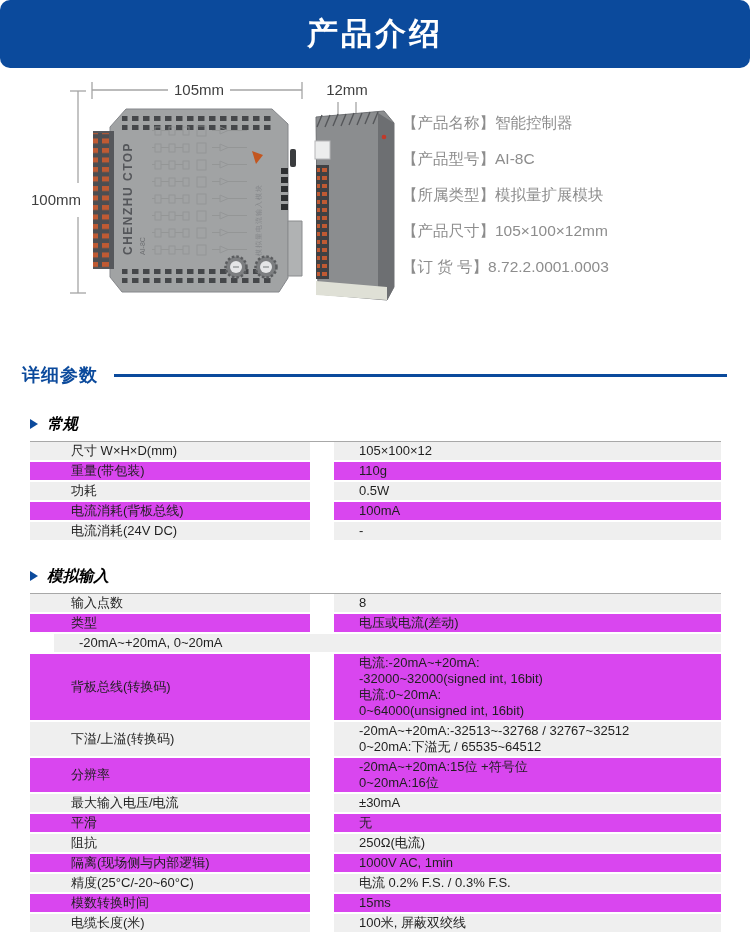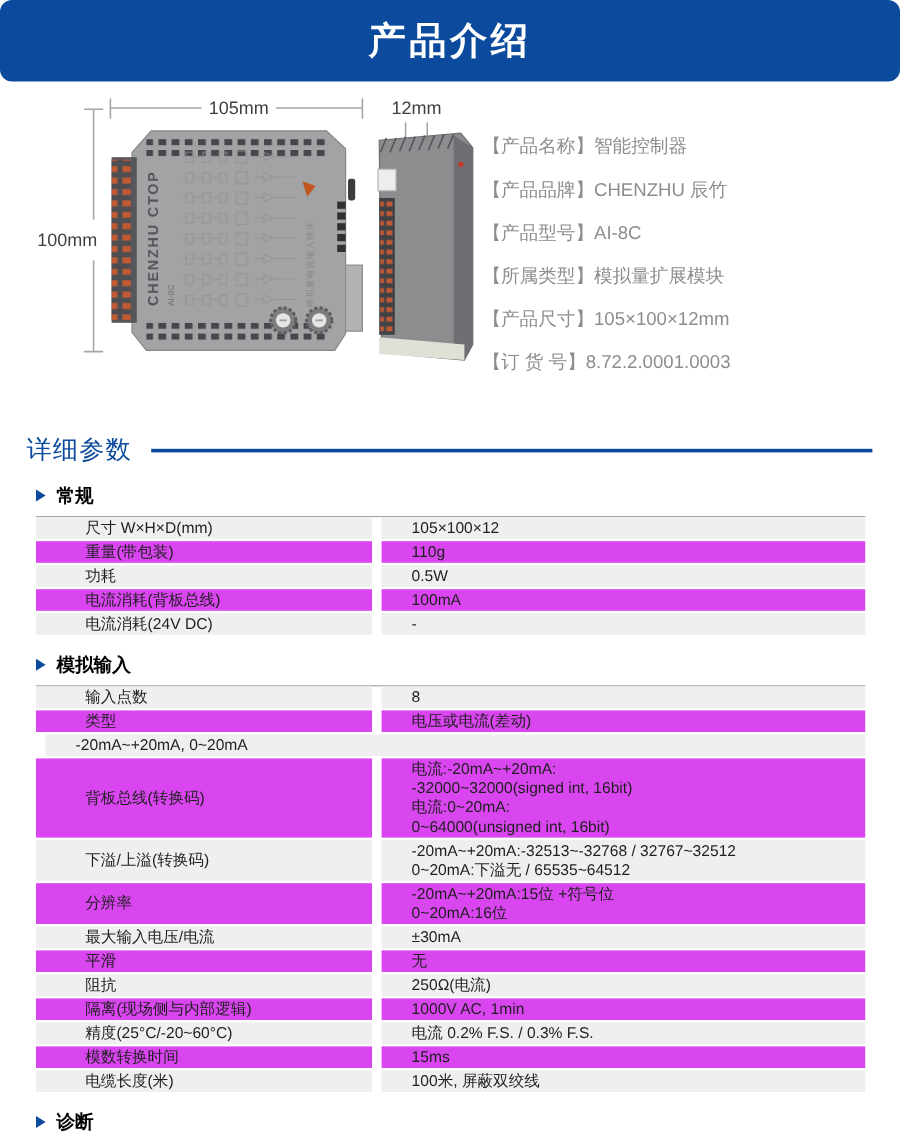--- a/index.html
+++ b/index.html
@@ -13,33 +13,33 @@
   .banner-title{color:#fff;font-size:31px;font-weight:bold;letter-spacing:3px;}
   
   .hero{position:relative;height:272px;}
   .hero-svg{position:absolute;left:22px;top:3px;}
   .product-info{position:absolute;left:402px;top:37px;}
   .product-info .info-item{
     line-height:36px;font-size:15.5px;color:#8d8d8d;white-space:nowrap;
   }
   
   .details-head{display:flex;align-items:center;margin:22px 23px 0 22px;height:26px;}
-  .details-title{font-size:21px;font-weight:normal;color:#0b4a9c;letter-spacing:1px;}
+  .details-title{font-size:18px;font-weight:bold;color:#0b4a9c;letter-spacing:1px;}
   .details-line{flex:1;height:3px;background:#0b4a9c;margin-left:16px;}
   
-  .section-header{display:flex;align-items:center;margin:15px 0 7px 30px;height:20px;}
+  .section-header{display:flex;align-items:center;margin:26px 0 7px 30px;height:20px;font-style:italic;}
   .section-tri{width:0;height:0;border-left:8px solid #0b4a9c;border-top:5px solid transparent;border-bottom:5px solid transparent;}
   .section-title{font-weight:bold;font-size:15.5px;color:#000;margin-left:9px;}
   .param-table{margin:0 29px 0 30px;border-top:1px solid #a8a8a8;}
   .param-row{display:flex;margin-bottom:2px;}
   .cell{background:#efefef;font-size:13px;line-height:16px;color:#1f1f1f;
         display:flex;flex-direction:column;justify-content:center;
         min-height:17px;padding:1px 10px 1px 25px;box-sizing:border-box;white-space:pre-line;}
   .cell-l{width:280px;flex:none;padding-left:41px;}
-  .cell-r{flex:1;margin-left:8px;}
+  .cell-r{flex:1;margin-left:24px;}
   .param-row.alt .cell{background:#d946ef;}
 </style>
 </head>
 <body>
 
 <div class="banner">
   <span class="banner-title">产品介绍</span>
 </div>
 
 <div class="hero">
@@ -133,21 +133,20 @@
       <rect x="293" y="70" width="15" height="18" fill="#eceded" stroke="#b5b6b8"></rect>
       <rect x="294" y="94" width="13" height="114" fill="#3f4144"></rect>
       <rect x="295" y="96" width="10" height="110" fill="url(#termS)"></rect>
       <path d="M294 210 L365 216 L365 229 L294 224 Z" fill="#dfe0d6"></path>
       <circle cx="362" cy="66" r="2.3" fill="#c13a2a"></circle>
     </g>
   </svg>
 
   <div class="product-info">
       <div class="info-item">【产品名称】智能控制器</div>
-      <div class="info-item">【产品品牌】CHENZHU 辰竹</div>
       <div class="info-item">【产品型号】AI-8C</div>
       <div class="info-item">【所属类型】模拟量扩展模块</div>
       <div class="info-item">【产品尺寸】105×100×12mm</div>
       <div class="info-item">【订 货 号】8.72.2.0001.0003</div>
     </div>
 </div>
 
 <div class="details-head">
   <span class="details-title">详细参数</span>
   <span class="details-line"></span>

